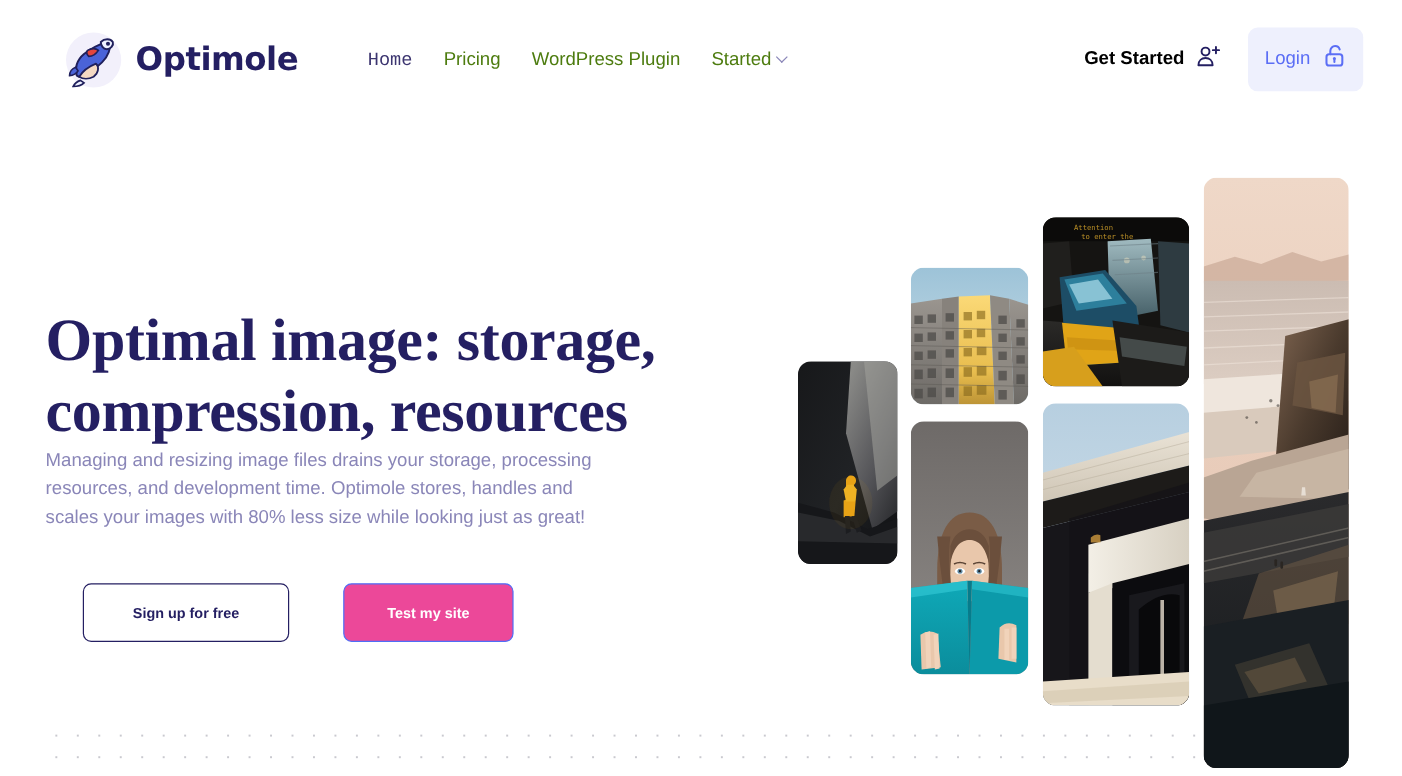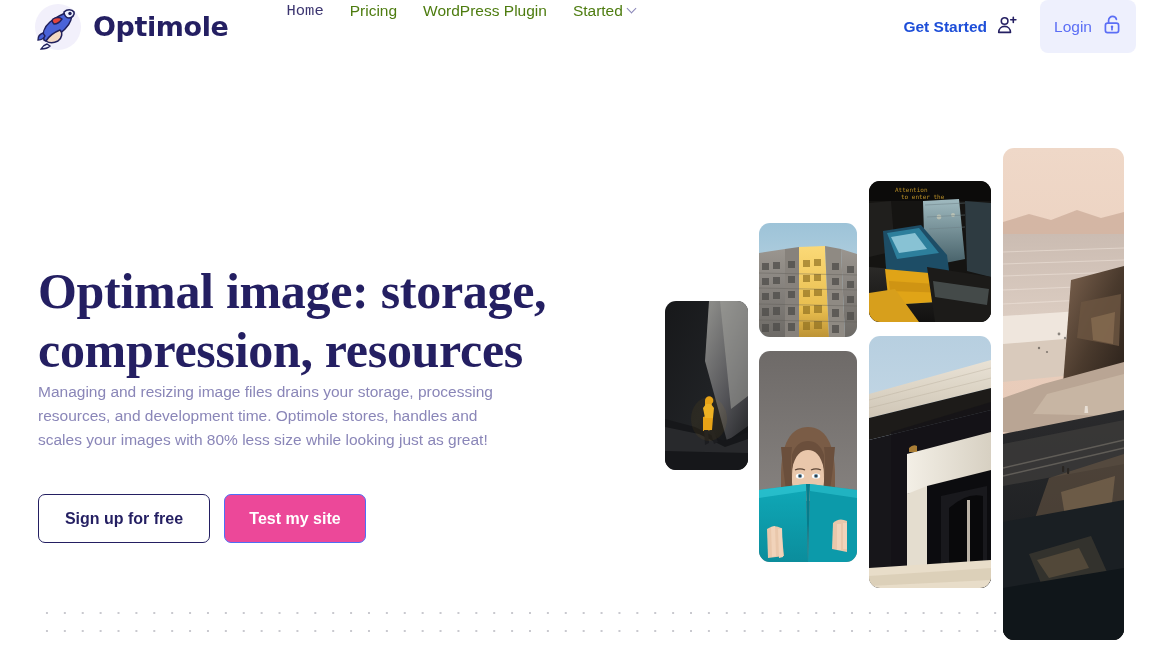--- a/index.html
+++ b/index.html
@@ -20,22 +20,22 @@
     overflow: hidden;
   }
 
   
   .header {
     position: absolute;
     top: 0; left: 0;
     width: 1168px;
     height: 98px;
     display: flex;
-    align-items: flex-start;
-    padding: 0 32px 0 32px;
+    align-items: center;
+    padding: 0 32px 0 52px;
   }
 
   .brand {
     display: flex;
     align-items: center;
     gap: 9px;
     margin-right: 58px;
     text-decoration: none;
   }
   .brand-mark {
@@ -91,21 +91,21 @@
     align-items: center;
     gap: 22px;
   }
 
   .get-started {
     display: inline-flex;
     align-items: center;
     gap: 9px;
     font-size: 15.5px;
     font-weight: bold;
-    color: #1d4ed8;
+    color: #000000;
     text-decoration: none;
     white-space: nowrap;
   }
 
   .login-btn {
     display: inline-flex;
     align-items: center;
     justify-content: center;
     gap: 10px;
     width: 96px;
@@ -116,21 +116,21 @@
     cursor: pointer;
     font-size: 15.5px;
     color: #5b6ef5;
     font-family: "Liberation Sans", sans-serif;
   }
 
   
   .hero-left {
     position: absolute;
     left: 38px;
-    top: 262px;
+    top: 254px;
     width: 530px;
   }
   .hero-title {
     font-family: "Liberation Serif", "DejaVu Serif", serif;
     font-weight: bold;
     font-size: 50px;
     line-height: 59px;
     color: #241f62;
     letter-spacing: -0.3px;
   }
@@ -141,27 +141,28 @@
     color: #8a86b8;
   }
   .hero-actions {
     margin-top: 42px;
     display: flex;
     gap: 14px;
   }
   .btn {
     height: 49px;
     border-radius: 7px;
-    font-size: 16px;
+    font-size: 12px;
     font-weight: bold;
     font-family: "Liberation Sans", sans-serif;
     cursor: pointer;
     display: inline-flex;
     align-items: center;
     justify-content: center;
+    margin-left: 31px;
   }
   .btn-outline {
     width: 172px;
     background: #ffffff;
     border: 1.4px solid #241f62;
     color: #241f62;
   }
   .btn-primary {
     width: 142px;
     background: #ec4899;

